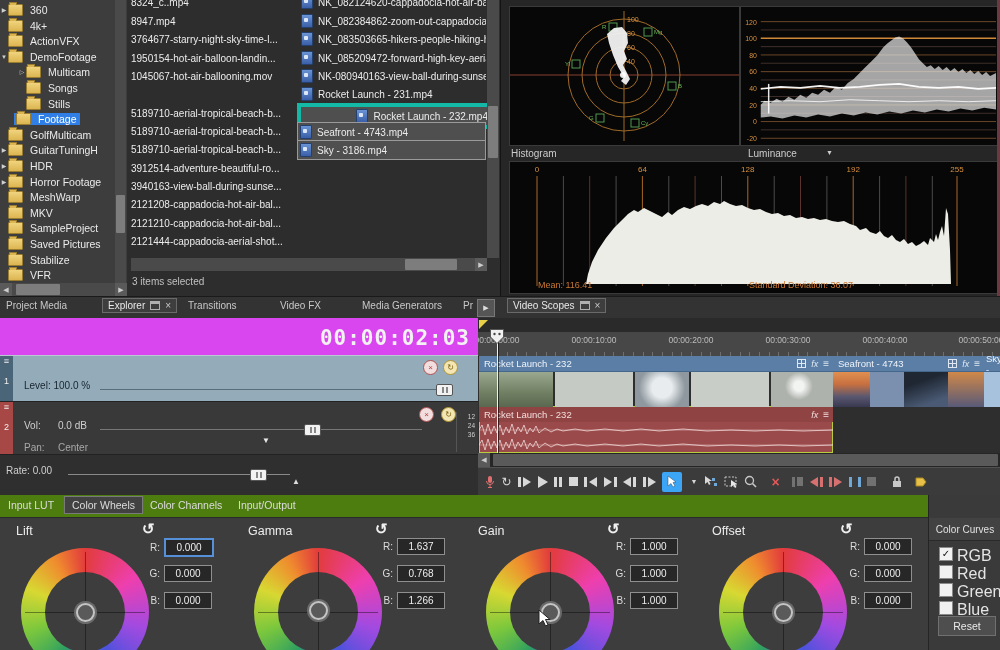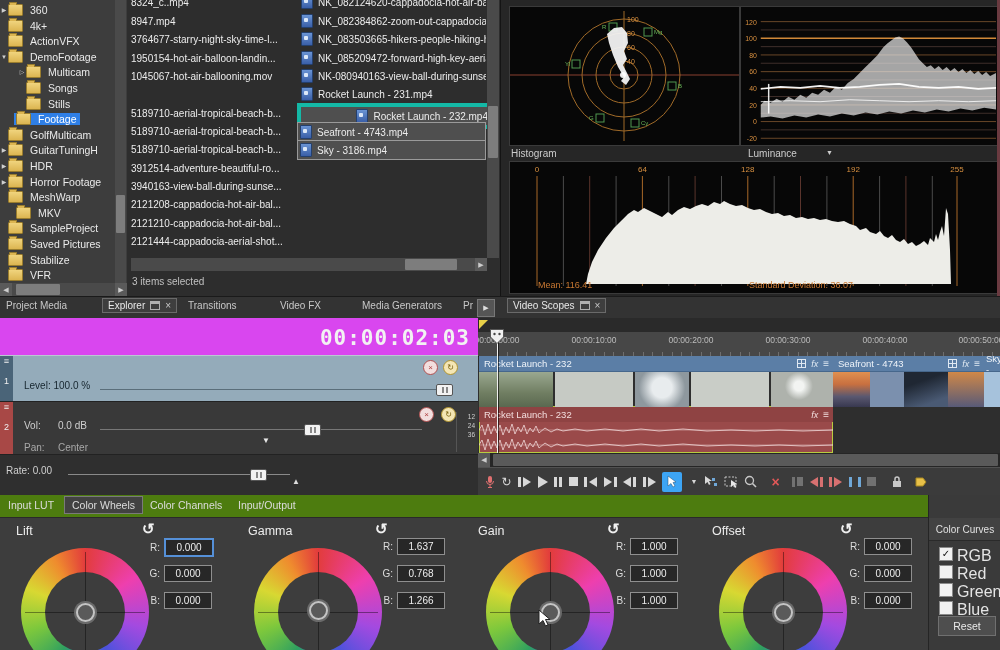--- a/index.html
+++ b/index.html
@@ -164,21 +164,21 @@
       </div>
     <div class="trow" style="top:174px">
         <span class="arr">▶</span>
         <span class="fold"></span>
         <span class="tlabel">Horror Footage</span>
       </div>
     <div class="trow" style="top:189px;padding-left:8px">
         <span class="fold"></span>
         <span class="tlabel">MeshWarp</span>
       </div>
-    <div class="trow" style="top:205px;padding-left:16px">
+    <div class="trow" style="top:205px;padding-left:8px">
         <span class="fold"></span>
         <span class="tlabel">MKV</span>
       </div>
     <div class="trow" style="top:220px;padding-left:8px">
         <span class="fold"></span>
         <span class="tlabel">SampleProject</span>
       </div>
     <div class="trow" style="top:236px;padding-left:8px">
         <span class="fold"></span>
         <span class="tlabel">Saved Pictures</span>

